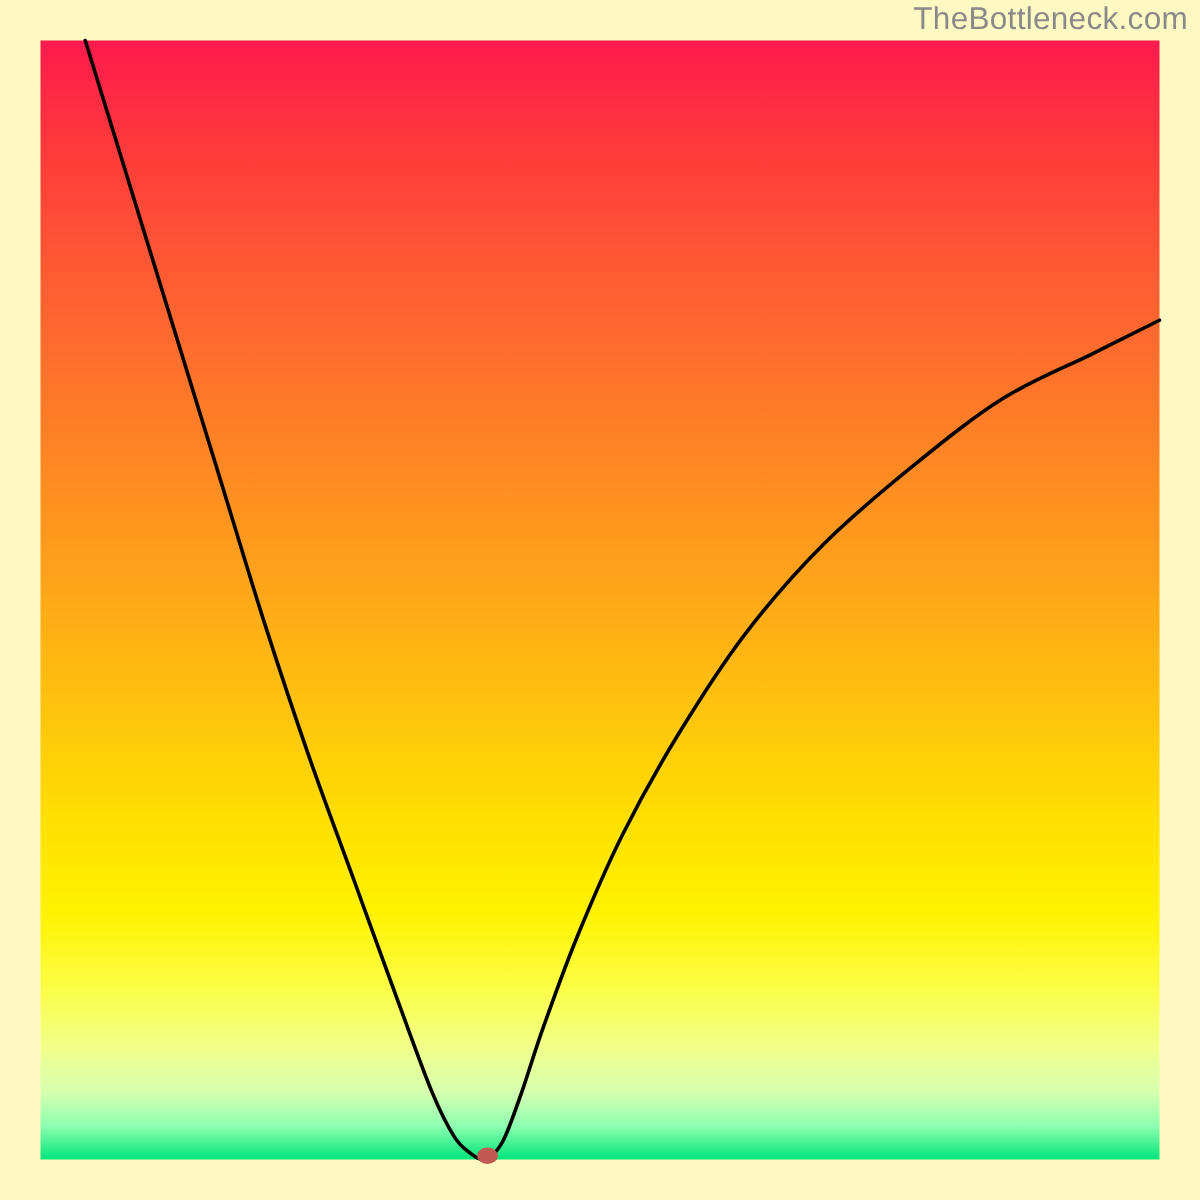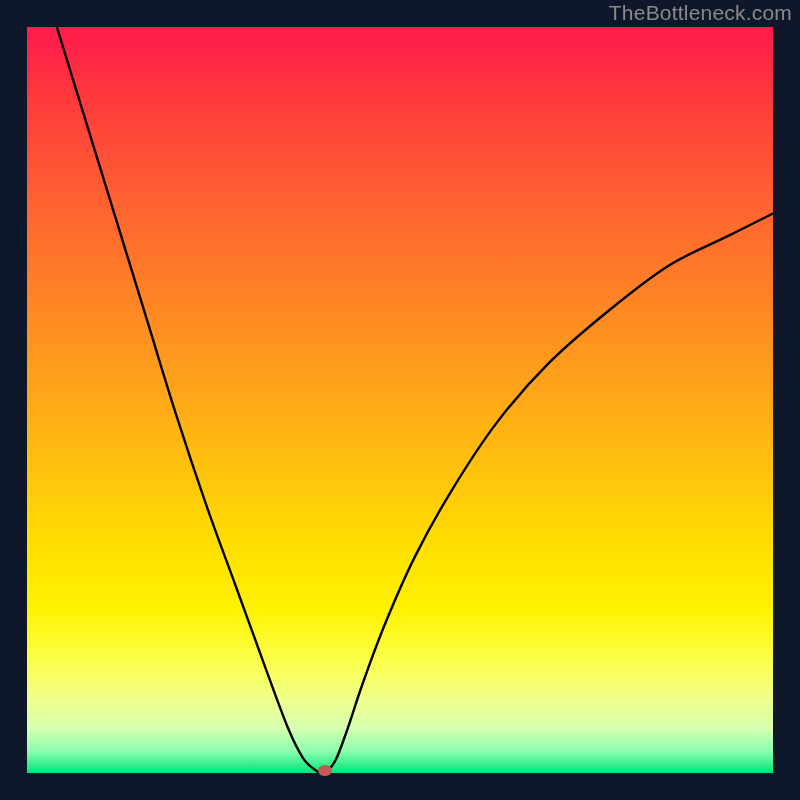--- a/index.html
+++ b/index.html
@@ -9,21 +9,21 @@
     height: 800px;
     background: #000;
     overflow: hidden;
   }
   .frame {
     position: absolute;
     left: 0;
     top: 0;
     width: 800px;
     height: 800px;
-    background: #0f172a;
+    background: #fef9c3;
   }
   .plot-area {
     position: absolute;
     left: 27px;
     top: 27px;
     width: 746px;
     height: 746px;
     background: linear-gradient(to bottom,
       #ff1a4d 0%,
       #ff3b3b 10%,

